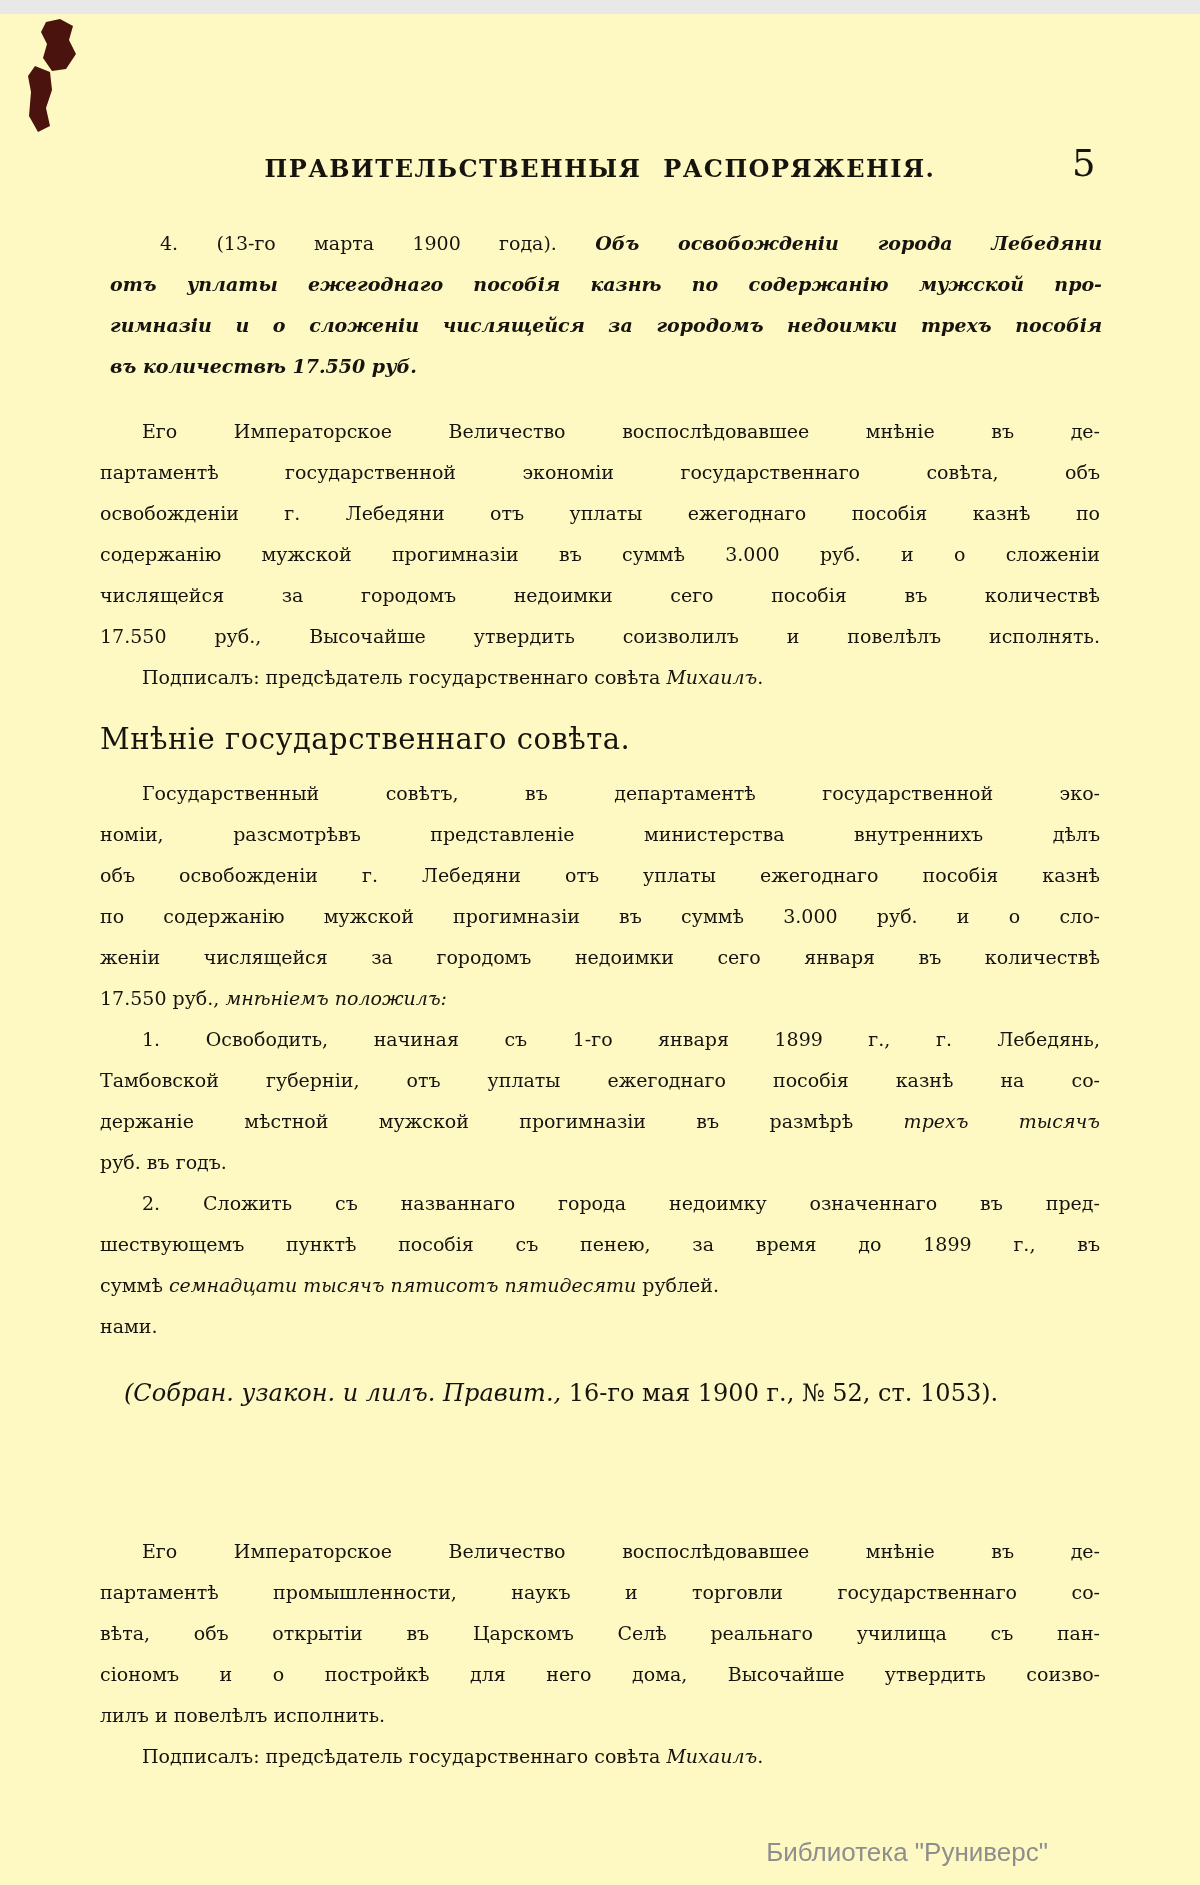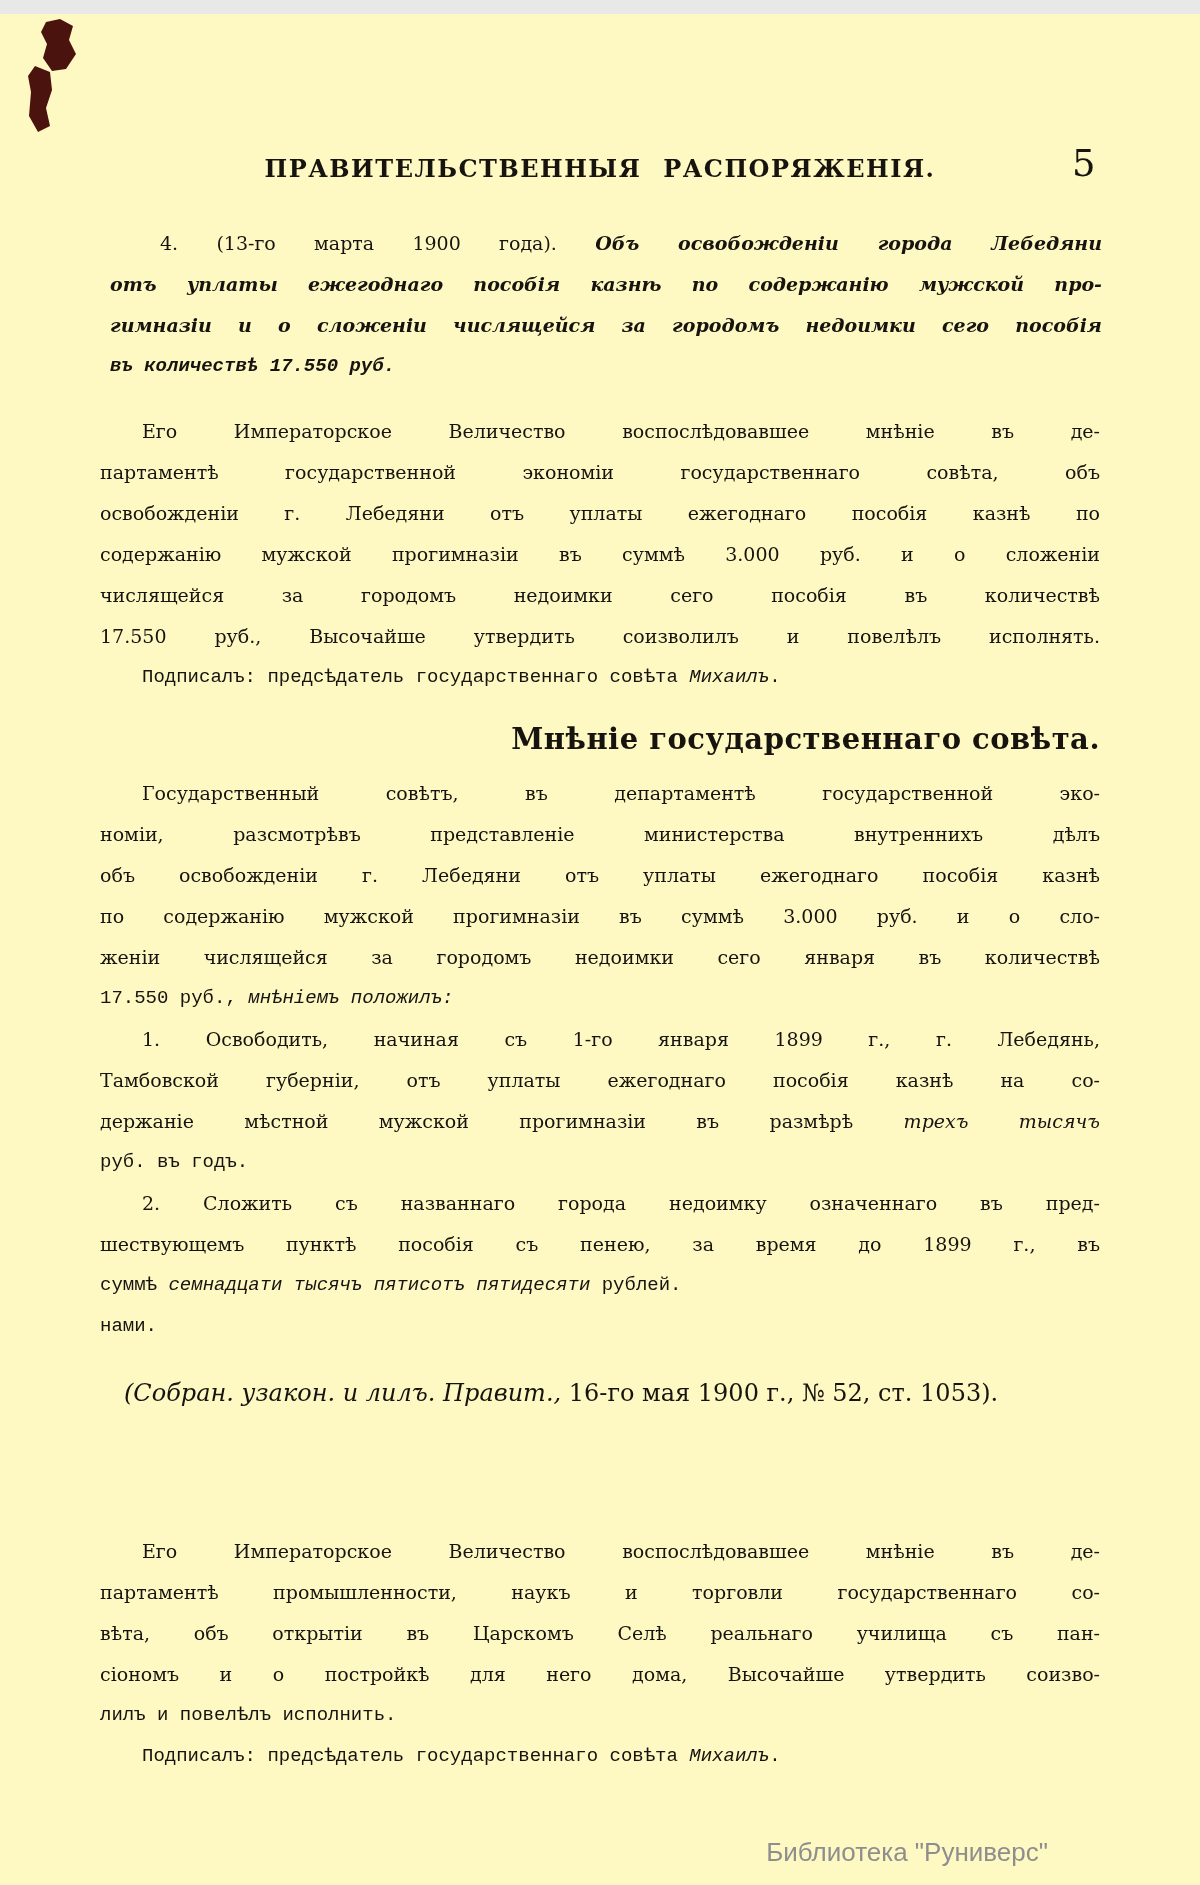--- a/index.html
+++ b/index.html
@@ -21,28 +21,28 @@
   }
   .page-number{
     top:128px;left:1072px;width:60px;height:44px;
     font-size:37px;line-height:44px;font-weight:400;
   }
   
   .tblock{left:100px;width:1000px;font-size:19px;}
   .tblock.narrow{left:110px;width:992px;}
   .line{height:41px;line-height:41px;}
   .jl{text-align:justify;text-align-last:justify;}
-  .ll{text-align:left;text-align-last:left;font-family:Liberation Mono, monospace;}
+  .ll{text-align:left;text-align-last:left;}
   .ind{text-indent:42px;}
   .ind-lg{text-indent:50px;}
   .ti{font-style:italic;font-weight:700;}   
   .it{font-style:italic;}                   
   .opinion-heading{
     top:705px;left:100px;width:1000px;height:41px;line-height:41px;
-    text-align:right;font-weight:700;font-size:29px;letter-spacing:0.5px;
+    text-align:left;font-weight:400;font-size:29px;letter-spacing:0.5px;
   }
   .footnote{
     top:1361px;left:100px;width:1000px;height:36px;line-height:36px;
     font-size:24px;text-indent:24px;text-align:left;
   }
   .watermark{
     top:1822px;right:152px;height:32px;line-height:32px;
     font-family:"Liberation Sans","DejaVu Sans",sans-serif;
     font-size:26px;color:#8e8e8e;white-space:pre;
   }
@@ -59,21 +59,21 @@
   </svg>
 
   <div class="abs running-header">
     <span>ПРАВИТЕЛЬСТВЕННЫЯ РАСПОРЯЖЕНІЯ.</span>
   </div>
   <div class="abs page-number">5</div>
 
   <div class="abs tblock narrow" style="top:209px;">
     <div class="line jl ind-lg"><span>4. (13-го марта 1900 года). </span><span class="ti">Объ освобожденіи города Лебедяни</span></div>
     <div class="line jl ti">отъ уплаты ежегоднаго пособія казнѣ по содержанію мужской про-</div>
-    <div class="line jl ti">гимназіи и о сложеніи числящейся за городомъ недоимки сего пособія</div>
+    <div class="line jl ti">гимназіи и о сложеніи числящейся за городомъ недоимки трехъ пособія</div>
     <div class="line ll ti">въ количествѣ 17.550 руб.</div>
   </div>
 
   <div class="abs tblock" style="top:397px;">
     <div class="line jl ind">Его Императорское Величество воспослѣдовавшее мнѣніе въ де-</div>
     <div class="line jl">партаментѣ государственной экономіи государственнаго совѣта, объ</div>
     <div class="line jl">освобожденіи г. Лебедяни отъ уплаты ежегоднаго пособія казнѣ по</div>
     <div class="line jl">содержанію мужской прогимназіи въ суммѣ 3.000 руб. и о сложеніи</div>
     <div class="line jl">числящейся за городомъ недоимки сего пособія въ количествѣ</div>
     <div class="line jl">17.550 руб., Высочайше утвердить соизволилъ и повелѣлъ исполнять.</div>

